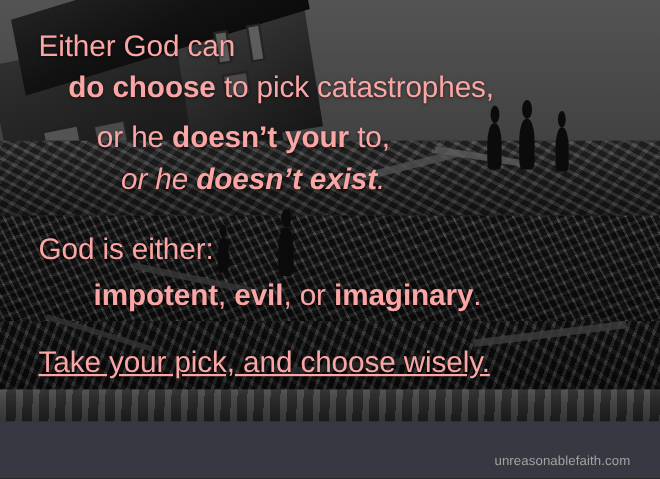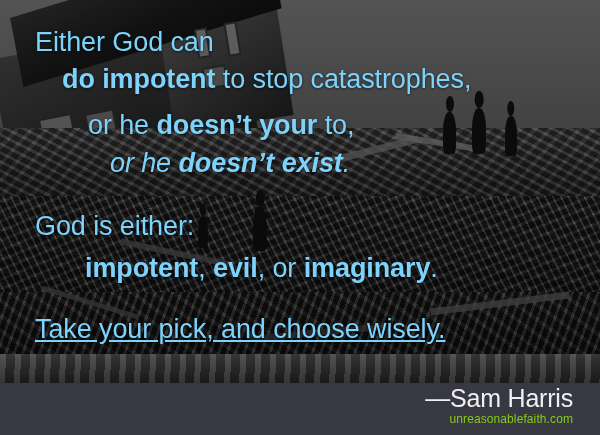--- a/index.html
+++ b/index.html
@@ -125,21 +125,21 @@
     background: linear-gradient(180deg, rgba(0,0,0,.12) 0%, rgba(0,0,0,.26) 40%, rgba(0,0,0,.34) 100%);
   }
 
   
   #quote {
     position: absolute;
     left: 0; top: 0; width: 600px; height: 383px;
   }
   .line {
     position: absolute;
-    color: #7dd3fc;
+    color: #fca5a5;
     font-size: 27px;
     font-weight: 300;
     letter-spacing: -.1px;
     white-space: nowrap;
     text-shadow: 0 1px 3px rgba(0,0,0,.55);
   }
   .line b { font-weight: 700; }
   .l1 { left: 35px;  top: 27px;  }
   .l2 { left: 62px;  top: 64px;  }
   .l3 { left: 88px;  top: 110px; }
@@ -159,21 +159,21 @@
     right: 27px; top: 1px;
     color: #f0f0f2;
     font-size: 25px;
     font-weight: 400;
     letter-spacing: -.2px;
     white-space: nowrap;
   }
   #site {
     position: absolute;
     right: 27px; top: 29px;
-    color: #84cc16;
+    color: #a3a3a3;
     font-size: 12px;
     font-weight: 400;
     letter-spacing: .1px;
     white-space: nowrap;
   }
 </style>
 </head>
 <body>
 
 <div id="poster">
@@ -208,26 +208,25 @@
     <div class="figure f2"></div>
     <div class="figure f3"></div>
     <div class="figure f4"></div>
     <div class="figure f5"></div>
 
     <div class="scrim"></div>
   </div>
 
   <div id="quote">
     <div class="line l1"><span>Either God can</span></div>
-    <div class="line l2"><b>do impotent</b><span> to stop catastrophes,</span></div>
+    <div class="line l2"><b>do choose</b><span> to pick catastrophes,</span></div>
     <div class="line l3"><span>or he </span><b>doesn’t your</b><span> to,</span></div>
     <div class="line l4"><span>or he </span><b>doesn’t exist</b><span>.</span></div>
     <div class="line l5"><span>God is either:</span></div>
     <div class="line l6"><b>impotent</b><span>, </span><b>evil</b><span>, or </span><b>imaginary</b><span>.</span></div>
     <div class="line l7"><span>Take your pick, and choose wisely.</span></div>
   </div>
 
   <div id="footer">
-    <div id="author">—Sam Harris</div>
     <div id="site">unreasonablefaith.com</div>
   </div>
 
 </div>
 
 </body></html>

